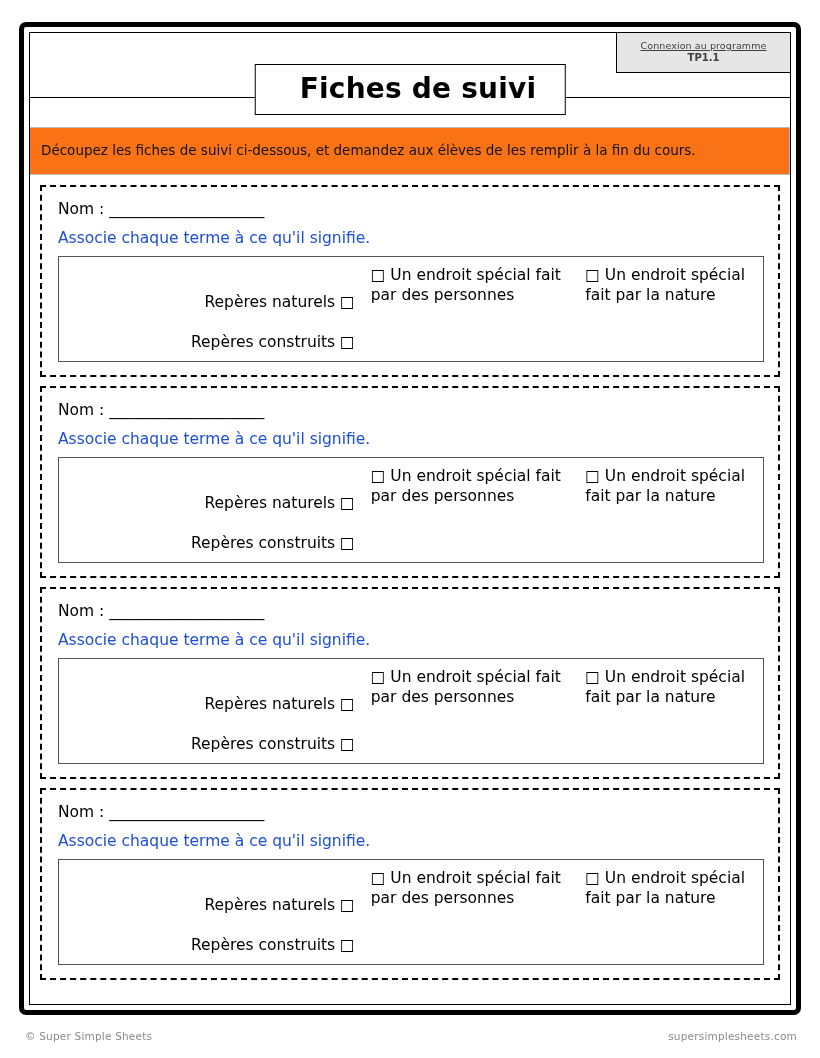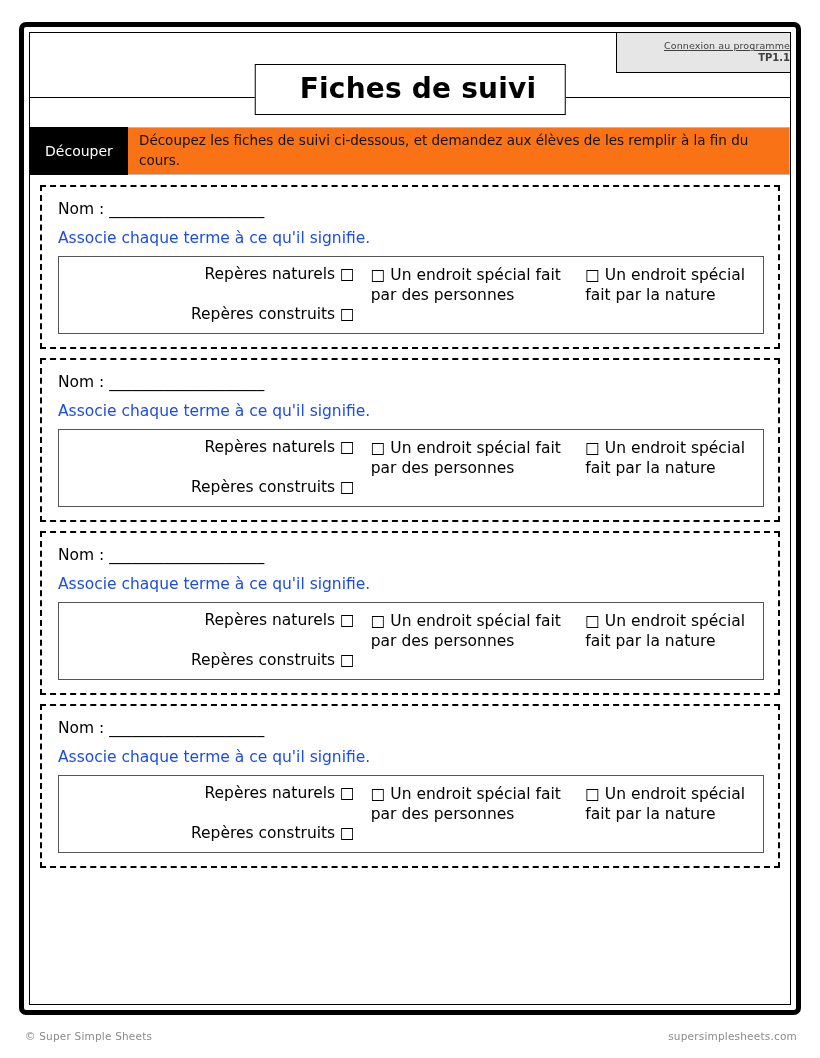--- a/index.html
+++ b/index.html
@@ -53,21 +53,21 @@
     position: absolute;
     right: 0px;
     top: 0px;
     width: 174px;
     height: 40px;
     background: #e6e6e6;
     border-left: 1.5px solid #000000;
     border-bottom: 1.5px solid #000000;
     display: flex;
     flex-direction: column;
-    align-items: flex-end;
+    align-items: center;
     justify-content: center;
     line-height: 1.25;
   }
 
   .curriculum-label {
     font-size: 9.5px;
     color: #3f3f3f;
     text-decoration: underline;
     letter-spacing: 0.1px;
   }
@@ -173,20 +173,21 @@
     padding: 8px 0 10px 0;
   }
 
   .match-col-left {
     flex: 0 0 44%;
     display: flex;
     flex-direction: column;
     justify-content: center;
     gap: 22px;
     padding-right: 14px;
+    margin-top: 28px;
   }
 
   .match-col-right {
     flex: 1 1 auto;
     display: flex;
     flex-direction: row;
     justify-content: center;
     gap: 22px;
     padding-left: 2px;
     padding-right: 10px;
@@ -240,21 +241,20 @@
 
         <div class="title-rule"></div>
 
         <div class="title-box">
           <span class="title-text">Fiches de suivi</span>
         </div>
 
       </div>
 
       <div class="instruction-strip">
-        <div class="instruction-tag">Découper</div>
         <div class="instruction-body">Découpez les fiches de suivi ci-dessous, et demandez aux élèves de les remplir à la fin du cours.</div>
       </div>
 
       <div class="cards">
 
         <div class="cut-card">
           <div class="name-line">Nom : ____________________</div>
           <div class="prompt-line">Associe chaque terme à ce qu'il signifie.</div>
           <div class="match-box">
             <div class="match-col-left">

